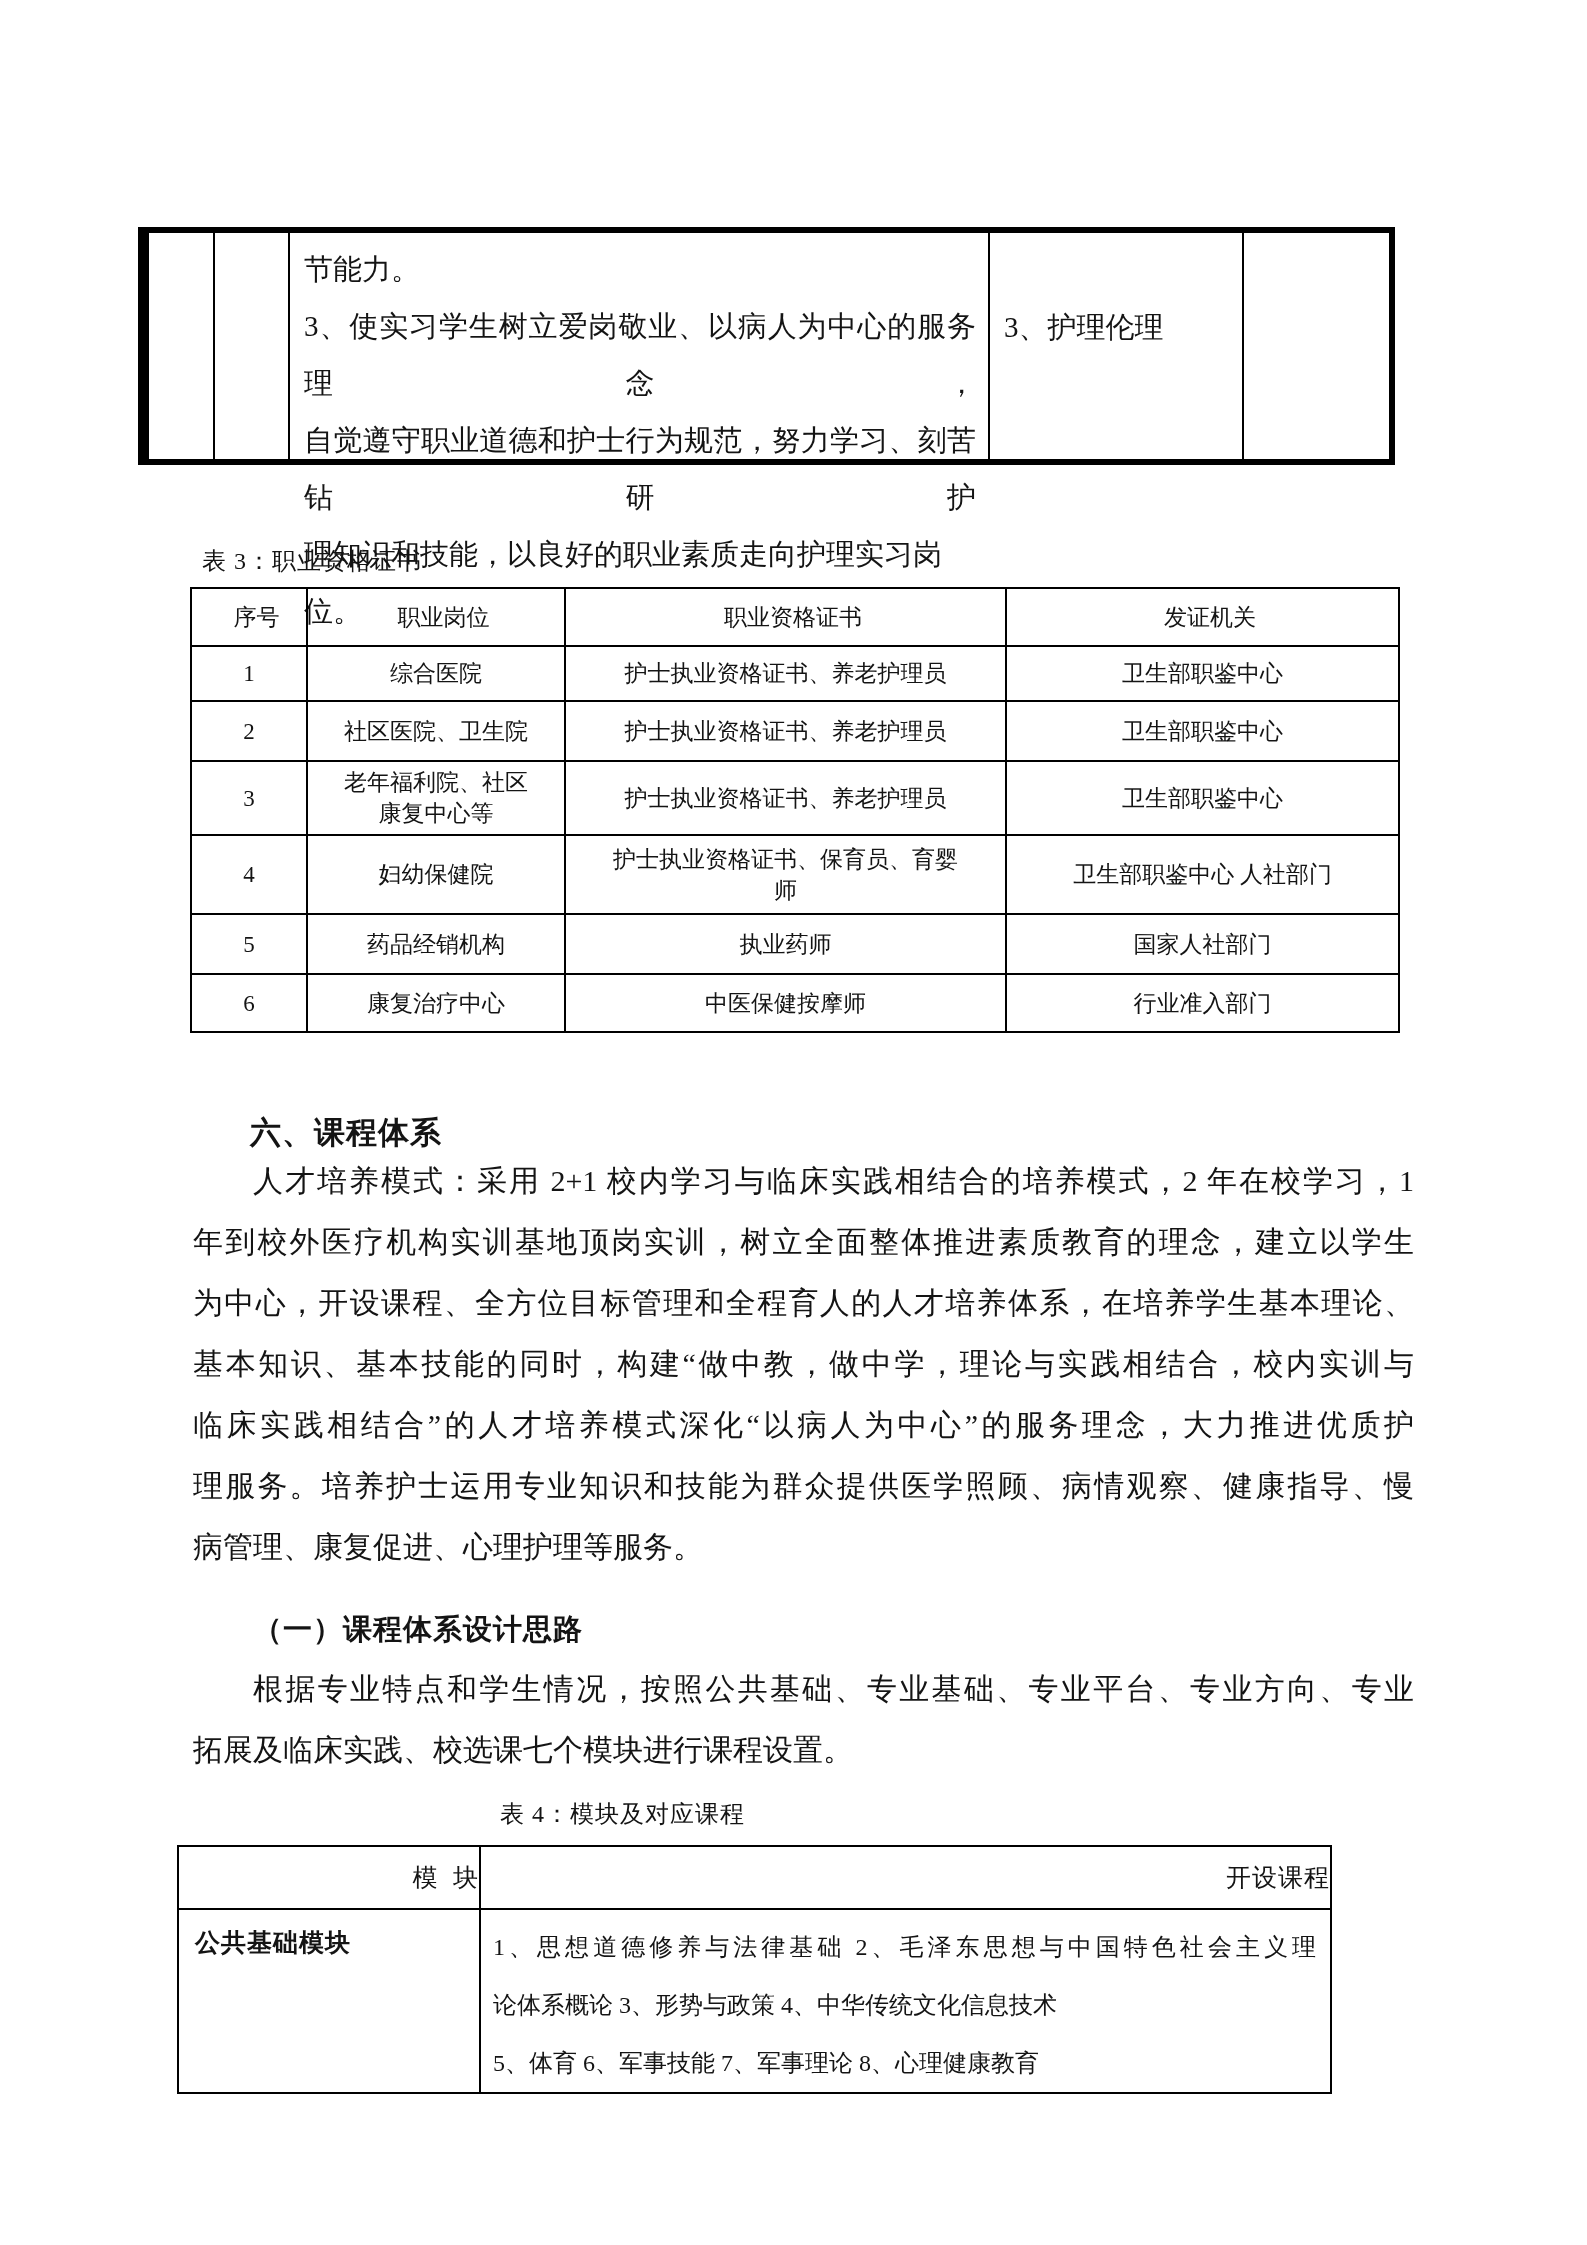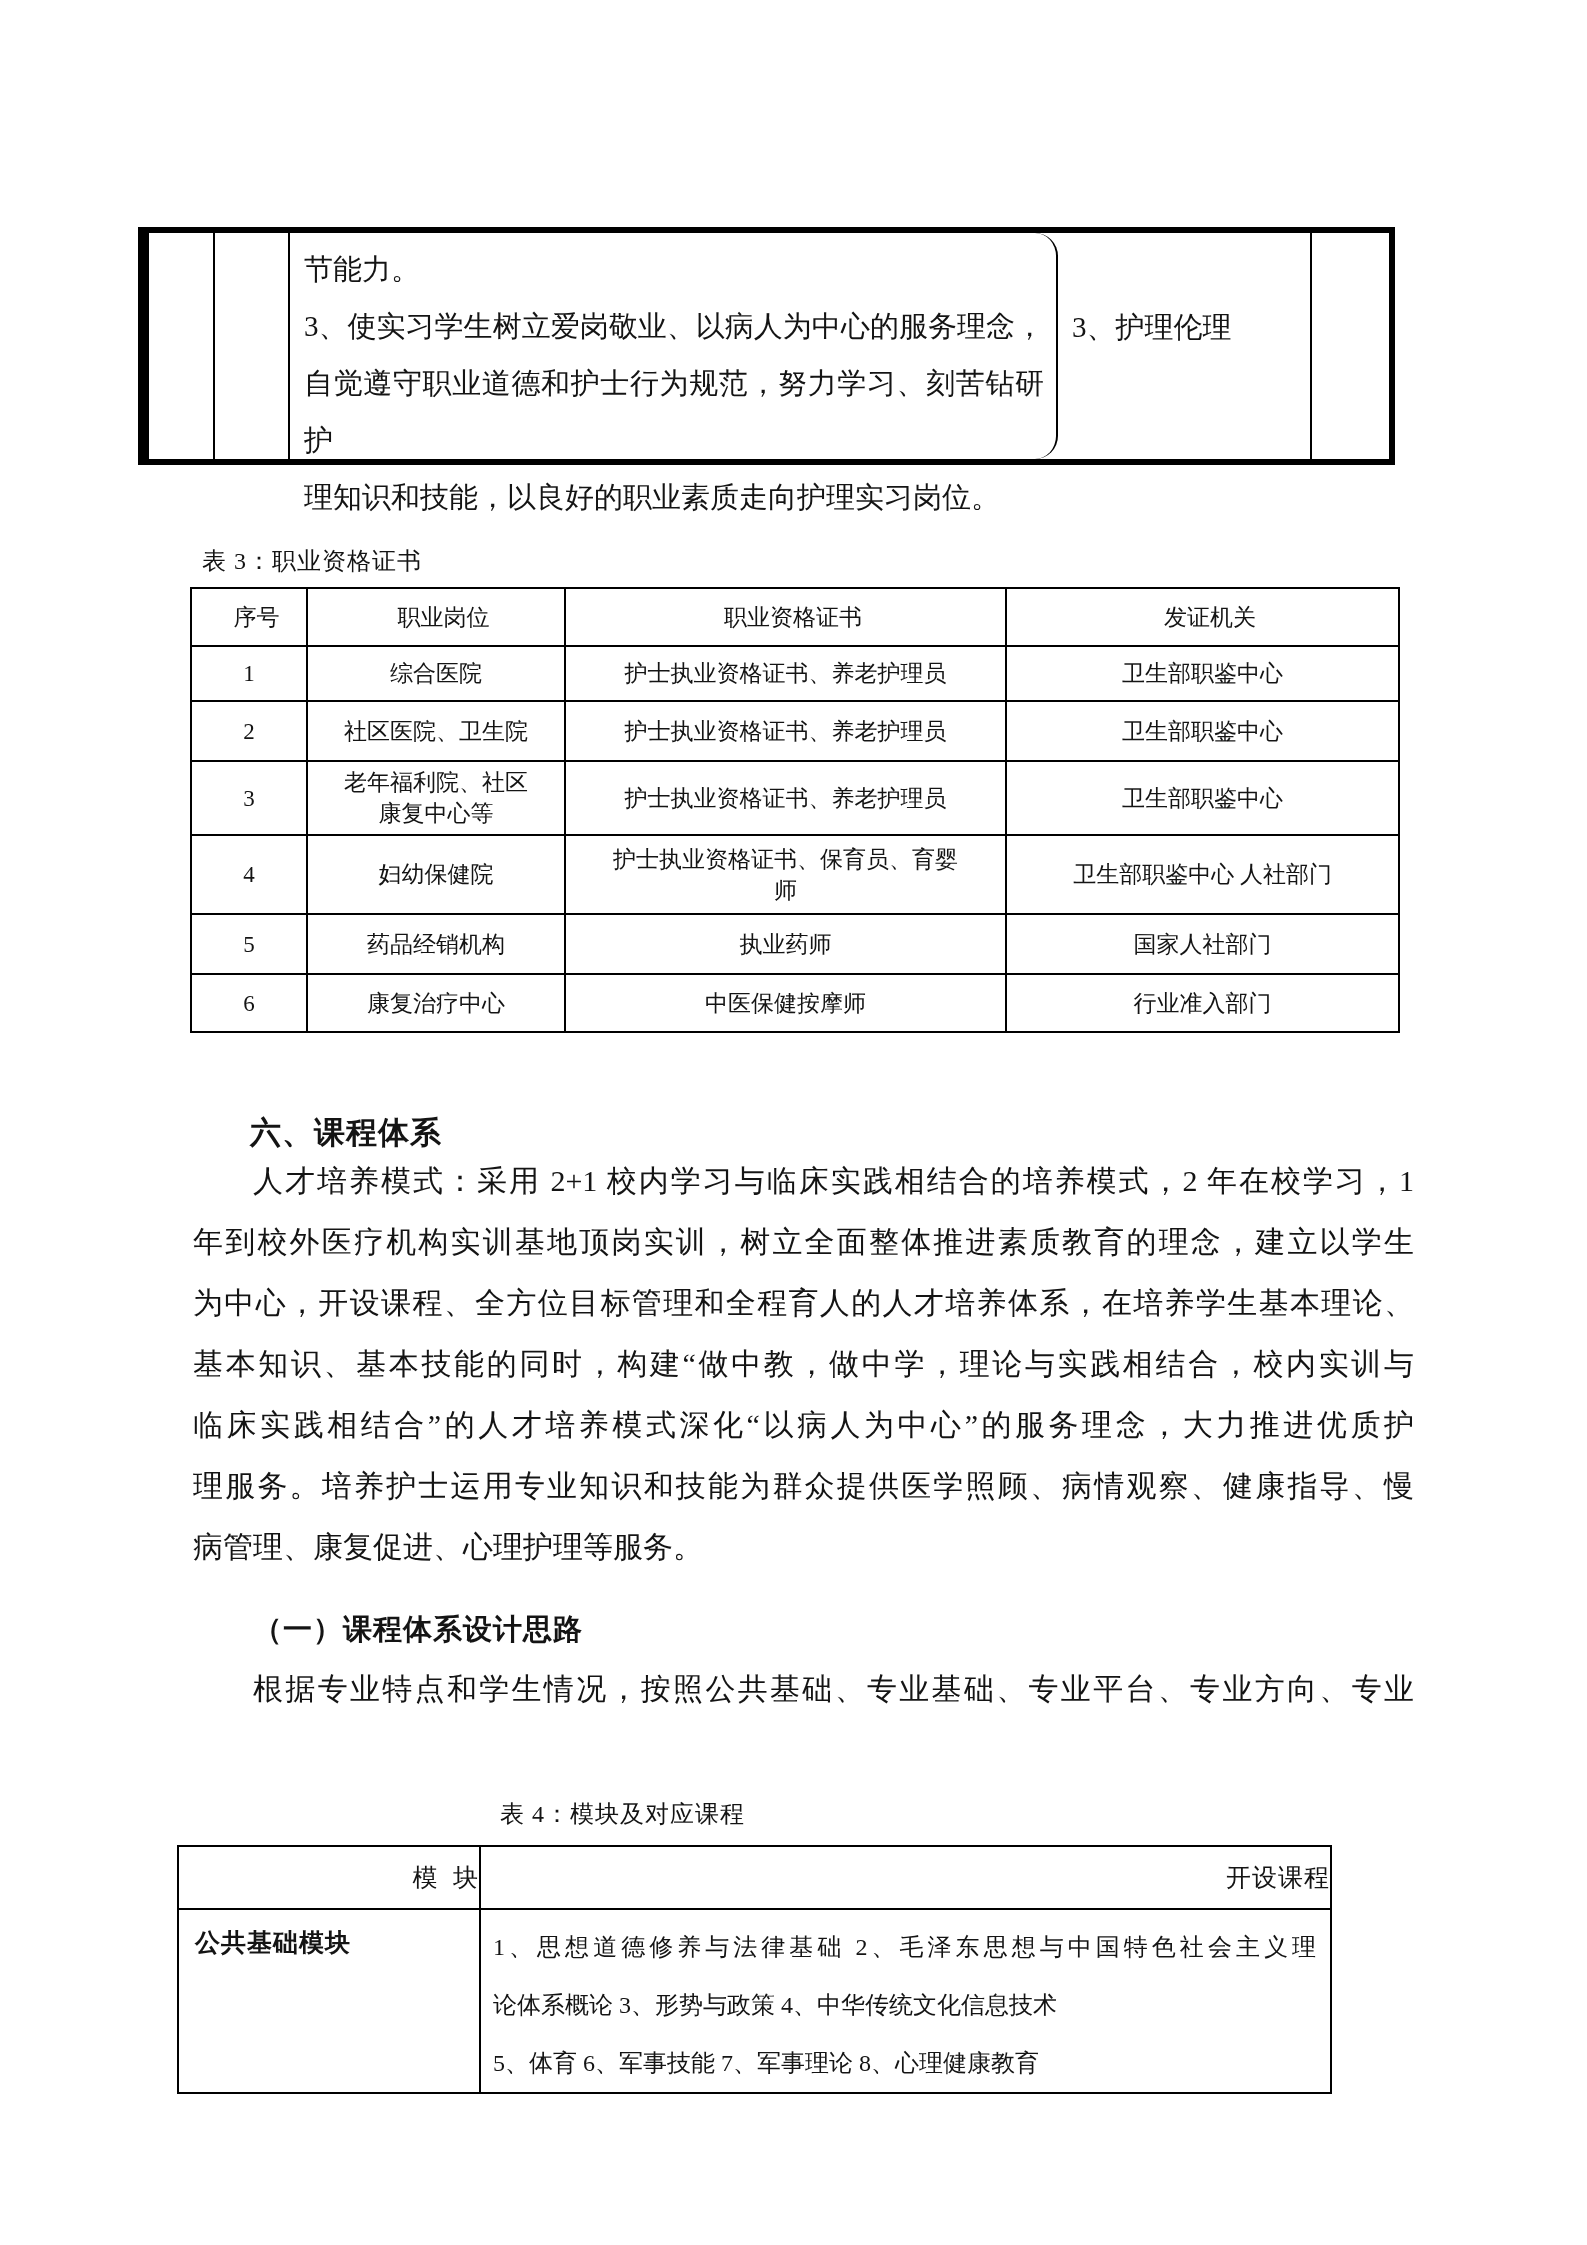--- a/index.html
+++ b/index.html
@@ -21,21 +21,21 @@
     left: 138px; top: 227px;
     width: 1257px; height: 238px;
     border: 6px solid #000;
     border-left-width: 11px;
     display: flex;
   }
   .toptable .cell { border-right: 2px solid #000; height: 100%; }
   .toptable .cell:last-child { border-right: none; }
   .tt-c1 { width: 66px; }
   .tt-c2 { width: 75px; }
-  .tt-c3 { width: 768px; padding: 8px 12px 0 14px; font-size: 29px; line-height: 57px; border-radius: 23px; }
+  .tt-c3 { width: 700px; padding: 8px 12px 0 14px; font-size: 29px; line-height: 57px; }
   .tt-c4 { width: 254px; padding: 75px 0 0 14px; font-size: 29px; }
   .tt-c5 { flex: 1; }
   .jl { text-align: justify; text-align-last: justify; }
 
   
   .cap { position: absolute; font-size: 24px; letter-spacing: 1px; }
   .cap3 { left: 202px; top: 545px; }
   .cap4 { left: 500px; top: 1798px; }
   .h-main {
     position: absolute; left: 250px; top: 1112px;
@@ -165,20 +165,21 @@
     <div class="pline jl">基本知识、基本技能的同时，构建“做中教，做中学，理论与实践相结合，校内实训与</div>
     <div class="pline jl">临床实践相结合”的人才培养模式深化“以病人为中心”的服务理念，大力推进优质护</div>
     <div class="pline jl">理服务。培养护士运用专业知识和技能为群众提供医学照顾、病情观察、健康指导、慢</div>
     <div class="pline">病管理、康复促进、心理护理等服务。</div>
   </div>
 
   <div class="h-sub">（一）课程体系设计思路</div>
 
   <div class="para para2">
     <div class="pline jl indent">根据专业特点和学生情况，按照公共基础、专业基础、专业平台、专业方向、专业</div>
+    <div class="pline">拓展及临床实践、校选课七个模块进行课程设置。</div>
   </div>
 
   <div class="cap cap4">表 4：模块及对应课程</div>
 
   <table class="t4">
     <colgroup>
       <col style="width:302px">
         <col style="width:851px">
     </colgroup>
     <tbody>

